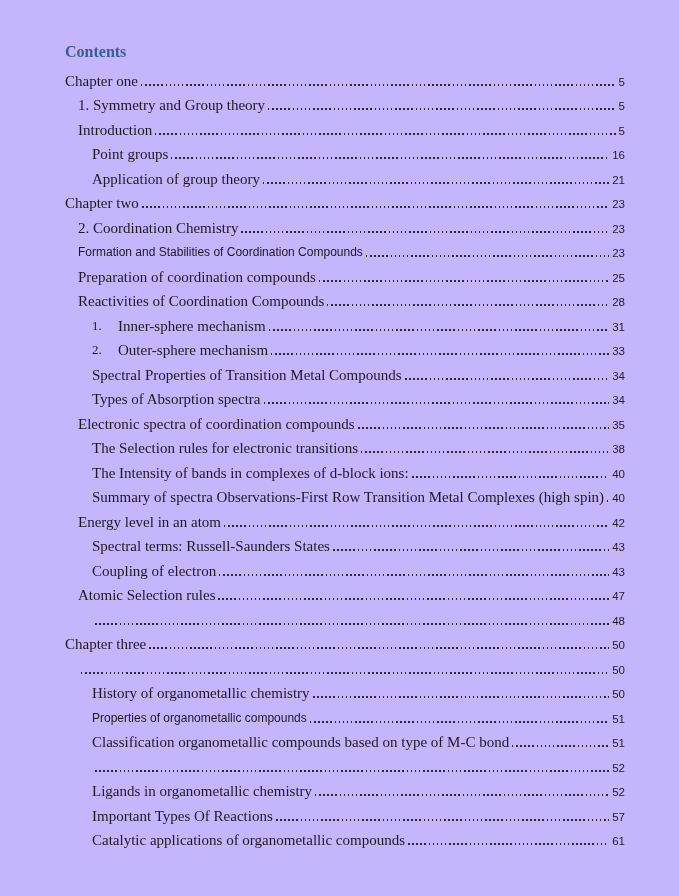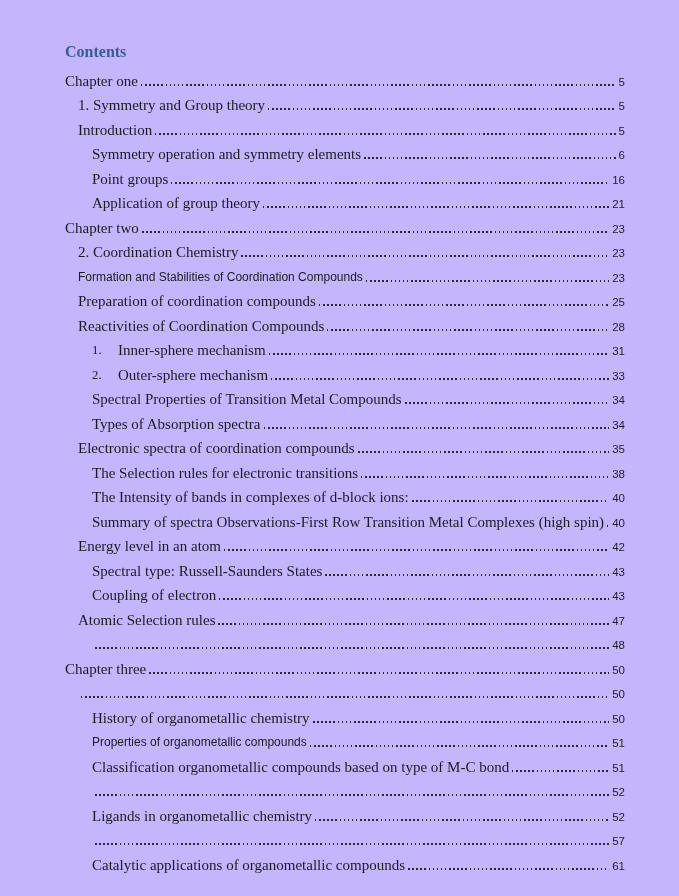--- a/index.html
+++ b/index.html
@@ -82,25 +82,20 @@
         <span class="label">1. Symmetry and Group theory</span>
         <span class="dots"></span>
         <span class="pg">5</span>
       </div>
       <div class="row lvl2">
         <span class="label">Introduction</span>
         <span class="dots"></span>
         <span class="pg">5</span>
       </div>
       <div class="row lvl3">
-        <span class="label">Symmetry operation and symmetry elements</span>
-        <span class="dots"></span>
-        <span class="pg">6</span>
-      </div>
-      <div class="row lvl3">
         <span class="label">Point groups</span>
         <span class="dots"></span>
         <span class="pg">16</span>
       </div>
       <div class="row lvl3">
         <span class="label">Application of group theory</span>
         <span class="dots"></span>
         <span class="pg">21</span>
       </div>
       <div class="row lvl1">
@@ -169,21 +164,21 @@
         <span class="label">Summary of spectra Observations-First Row Transition Metal Complexes (high spin)</span>
         <span class="dots"></span>
         <span class="pg">40</span>
       </div>
       <div class="row lvl2">
         <span class="label">Energy level in an atom</span>
         <span class="dots"></span>
         <span class="pg">42</span>
       </div>
       <div class="row lvl3">
-        <span class="label">Spectral type: Russell-Saunders States</span>
+        <span class="label">Spectral terms: Russell-Saunders States</span>
         <span class="dots"></span>
         <span class="pg">43</span>
       </div>
       <div class="row lvl3">
         <span class="label">Coupling of electron</span>
         <span class="dots"></span>
         <span class="pg">43</span>
       </div>
       <div class="row lvl2">
         <span class="label">Atomic Selection rules</span>
@@ -221,20 +216,21 @@
       <div class="row lvl3">
         <span class="dots"></span>
         <span class="pg">52</span>
       </div>
       <div class="row lvl3">
         <span class="label">Ligands in organometallic chemistry</span>
         <span class="dots"></span>
         <span class="pg">52</span>
       </div>
       <div class="row lvl3">
+        <span class="label">Important Types Of Reactions</span>
         <span class="dots"></span>
         <span class="pg">57</span>
       </div>
       <div class="row lvl3">
         <span class="label">Catalytic applications of organometallic compounds</span>
         <span class="dots"></span>
         <span class="pg">61</span>
       </div>
     </div>
 </div>

